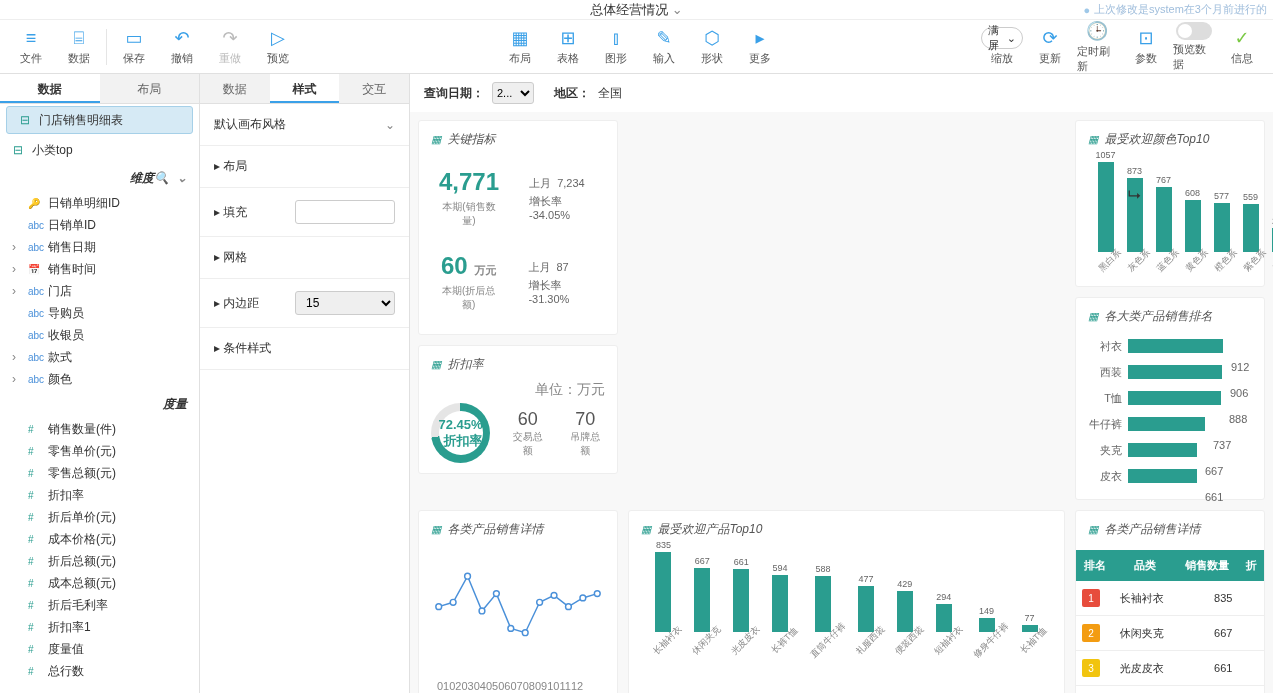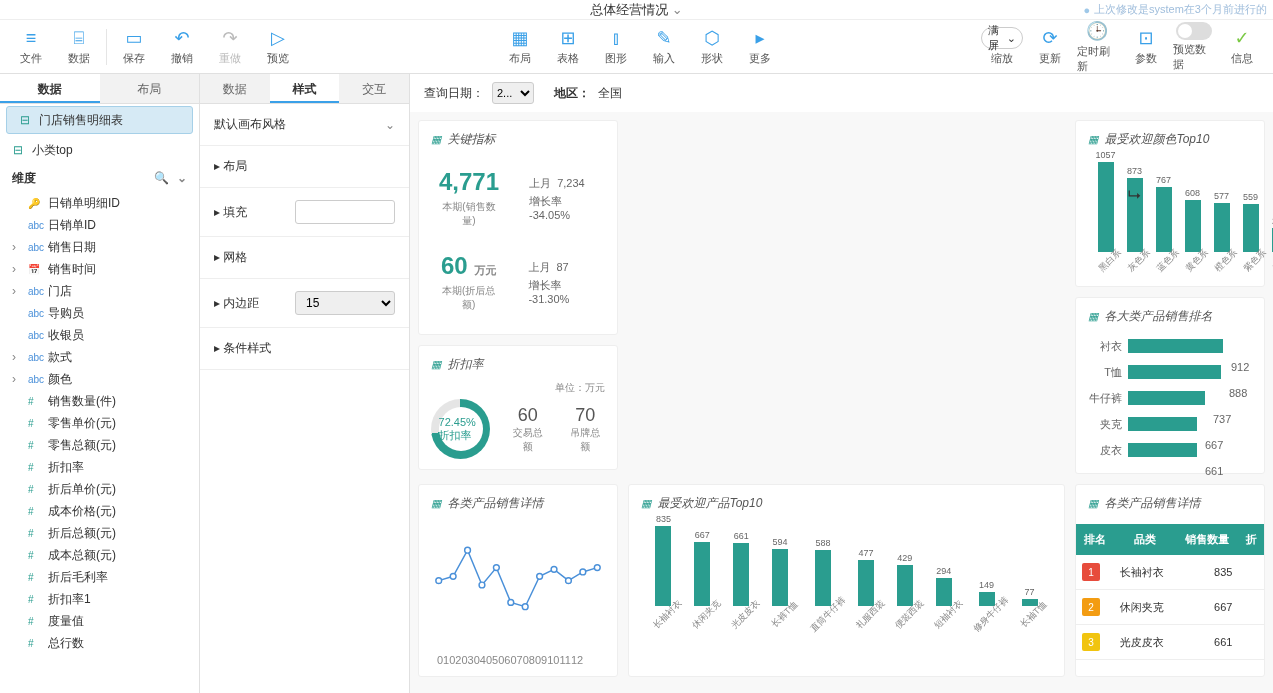--- a/index.html
+++ b/index.html
@@ -20,21 +20,21 @@
 .switch::after { content: ""; width: 14px; height: 14px; background: #fff; border-radius: 50%; position: absolute; top: 2px; left: 2px; }
 .main { display: flex; height: calc(693px - 74px); }
 .left-panel { width: 200px; border-right: 1px solid #e0e0e0; display: flex; flex-direction: column; overflow-y: auto; }
 .tabs { display: flex; height: 30px; border-bottom: 1px solid #e0e0e0; }
 .tab { flex: 1; text-align: center; line-height: 30px; cursor: pointer; color: #666; }
 .tab.active { background: #fff; font-weight: bold; color: #333; border-bottom: 2px solid #3aa0e8; }
 .tab:not(.active) { background: #f2f2f2; }
 .ds-item { display: flex; align-items: center; height: 28px; padding: 0 10px; gap: 6px; cursor: pointer; }
 .ds-item.active { background: #d6eaf5; border: 1px solid #a6d0e8; border-radius: 3px; margin: 2px 6px; }
 .ds-ico { width: 16px; height: 16px; display: flex; align-items: center; justify-content: center; color: #2a9d8f; }
-.sec-header { display: flex; align-items: center; justify-content: space-between; height: 28px; padding: 0 12px; font-weight: bold; }
+.sec-header { display: flex; align-items: center; justify-content: flex-end; height: 28px; padding: 0 12px; font-weight: bold; font-style: italic; }
 .sec-header .icons { display: flex; gap: 8px; color: #888; }
 .field-item { display: flex; align-items: center; height: 22px; padding: 0 12px; gap: 6px; cursor: pointer; font-size: 12px; }
 .field-item .caret { width: 10px; color: #888; }
 .field-item .fico { width: 14px; color: #4a90d9; font-size: 10px; }
 .field-item .fico.abc { color: #4a90d9; }
 .field-item .fico.num { color: #2a9d8f; }
 .mid-panel { width: 210px; border-right: 1px solid #e0e0e0; display: flex; flex-direction: column; }
 .style-row { border-bottom: 1px solid #eee; padding: 12px 14px; display: flex; align-items: center; justify-content: space-between; cursor: pointer; }
 .style-row .chev { color: #888; }
 .style-row input, .style-row select { width: 100px; height: 24px; border: 1px solid #ccc; border-radius: 3px; padding: 0 6px; font-size: 12px; }
@@ -45,42 +45,42 @@
 .card { background: #fff; border: 1px solid #eee; border-radius: 3px; padding: 10px 12px; margin-bottom: 10px; }
 .card-title { display: flex; align-items: center; gap: 6px; font-size: 12px; color: #555; margin-bottom: 8px; font-style: italic; }
 .card-title::before { content: "▦"; color: #2a9d8f; font-size: 11px; }
 .kpi-block { display: flex; align-items: center; gap: 30px; padding: 12px 8px; }
 .kpi-main { text-align: center; }
 .kpi-val { font-size: 24px; color: #2a9d8f; font-weight: bold; }
 .kpi-lbl { font-size: 10px; color: #888; margin-top: 4px; }
 .kpi-side { font-size: 11px; color: #666; }
 .kpi-side div { margin: 3px 0; }
 .donut { width: 60px; height: 60px; border-radius: 50%; background: conic-gradient(#2a9d8f 0 261deg, #e5e5e5 261deg 360deg); display: flex; align-items: center; justify-content: center; }
-.donut-inner { width: 44px; height: 44px; background: #fff; border-radius: 50%; display: flex; flex-direction: column; align-items: flex-start; justify-content: center; font-size: 11px; color: #2a9d8f; }
+.donut-inner { width: 44px; height: 44px; background: #fff; border-radius: 50%; display: flex; flex-direction: column; align-items: flex-end; justify-content: center; font-size: 13px; color: #2a9d8f; font-weight: bold; }
 .bar-chart { display: flex; align-items: flex-end; height: 120px; gap: 2px; padding: 0 4px; }
 .bar-col { display: flex; flex-direction: column; align-items: center; flex: 1; }
 .bar-val { font-size: 9px; color: #666; margin-bottom: 2px; }
 .bar-rect { width: 16px; background: #2a9d8f; }
 .bar-lbl { font-size: 9px; color: #888; margin-top: 4px; transform: rotate(-45deg); transform-origin: top; white-space: nowrap; height: 20px; }
 .hbar-chart { }
 .hbar-row { display: flex; align-items: center; height: 26px; font-size: 11px; }
 .hbar-lbl { width: 40px; text-align: right; padding-right: 6px; color: #666; }
 .hbar-bar { height: 14px; background: #2a9d8f; }
 .hbar-val { margin-left: 8px; color: #666; margin-top: 41px; }
 .line-chart { position: relative; height: 130px; }
 .line-chart svg { width: 100%; height: 100%; }
 .line-x { display: flex; justify-content: flex-start; font-size: 11px; color: #888; padding: 0 6px; margin-top: 4px; }
 .table { width: 100%; border-collapse: collapse; font-size: 11px; }
 .table th { background: #2a9d8f; color: #fff; padding: 8px 6px; text-align: center; }
 .table td { padding: 8px 6px; border-bottom: 1px solid #eee; }
 .rank-badge { display: inline-flex; width: 18px; height: 18px; align-items: center; justify-content: center; color: #fff; font-size: 10px; border-radius: 2px; }
 .rank-1 { background: #e74c3c; }
 .rank-2 { background: #f39c12; }
 .rank-3 { background: #f1c40f; }
-.unit-note { text-align: right; font-size: 10px; color: #888; margin-bottom: 4px; }
+.unit-note { text-align: right; font-size: 14px; color: #888; margin-bottom: 4px; }
 .cursor-pointer { position: absolute; left: 718px; top: 112px; font-size: 16px; pointer-events: none; }
 </style>
 </head>
 <body>
 
 <div class="topbar">
   <span class="title">总体经营情况</span>
   <span class="mod-info">上次修改是system在3个月前进行的</span>
 </div>
 
@@ -236,20 +236,23 @@
           <span class="caret">›</span>
           <span class="fico abc">abc</span>
           <span>款式</span>
         </div>
         <div class="field-item">
           <span class="caret">›</span>
           <span class="fico abc">abc</span>
           <span>颜色</span>
         </div>
       </div>
+    <div class="sec-header">
+      <span>度量</span>
+    </div>
     <div id="meas-list">
         <div class="field-item">
           <span class="caret"></span>
           <span class="fico num">#</span>
           <span>销售数量(件)</span>
         </div>
         <div class="field-item">
           <span class="caret"></span>
           <span class="fico num">#</span>
           <span>零售单价(元)</span>
@@ -331,21 +334,21 @@
         <span>▸ <span>内边距</span></span>
         <select><option>15</option></select>
       </div>
     <div class="style-row">
         <span>▸ <span>条件样式</span></span>
       </div>
   </div>
 
   <div class="canvas">
     <div class="query-bar">
-      <span style="font-weight:normal">查询日期：</span>
+      <span style="font-weight:bold">查询日期：</span>
       <select><option>2...</option></select>
       <span style="margin-left:12px;font-weight:bold">地区：</span>
       <span>全国</span>
     </div>
 
     <div class="dash-row">
       <div style="width:200px">
         <div class="card">
           <div class="card-title">关键指标</div>
           <div class="kpi-block">
@@ -434,20 +437,25 @@
               </div>
             </div>
         </div>
         <div class="card">
           <div class="card-title">各大类产品销售排名</div>
           <div class="hbar-chart" id="chart-catRank">
               <div class="hbar-row">
                 <div class="hbar-lbl">衬衣</div>
                 <div class="hbar-bar" style="width:95px"></div>
                 <div class="hbar-val">912</div>
+              </div>
+              <div class="hbar-row">
+                <div class="hbar-lbl">西装</div>
+                <div class="hbar-bar" style="width:94px"></div>
+                <div class="hbar-val">906</div>
               </div>
               <div class="hbar-row">
                 <div class="hbar-lbl">T恤</div>
                 <div class="hbar-bar" style="width:93px"></div>
                 <div class="hbar-val">888</div>
               </div>
               <div class="hbar-row">
                 <div class="hbar-lbl">牛仔裤</div>
                 <div class="hbar-bar" style="width:77px"></div>
                 <div class="hbar-val">737</div>

